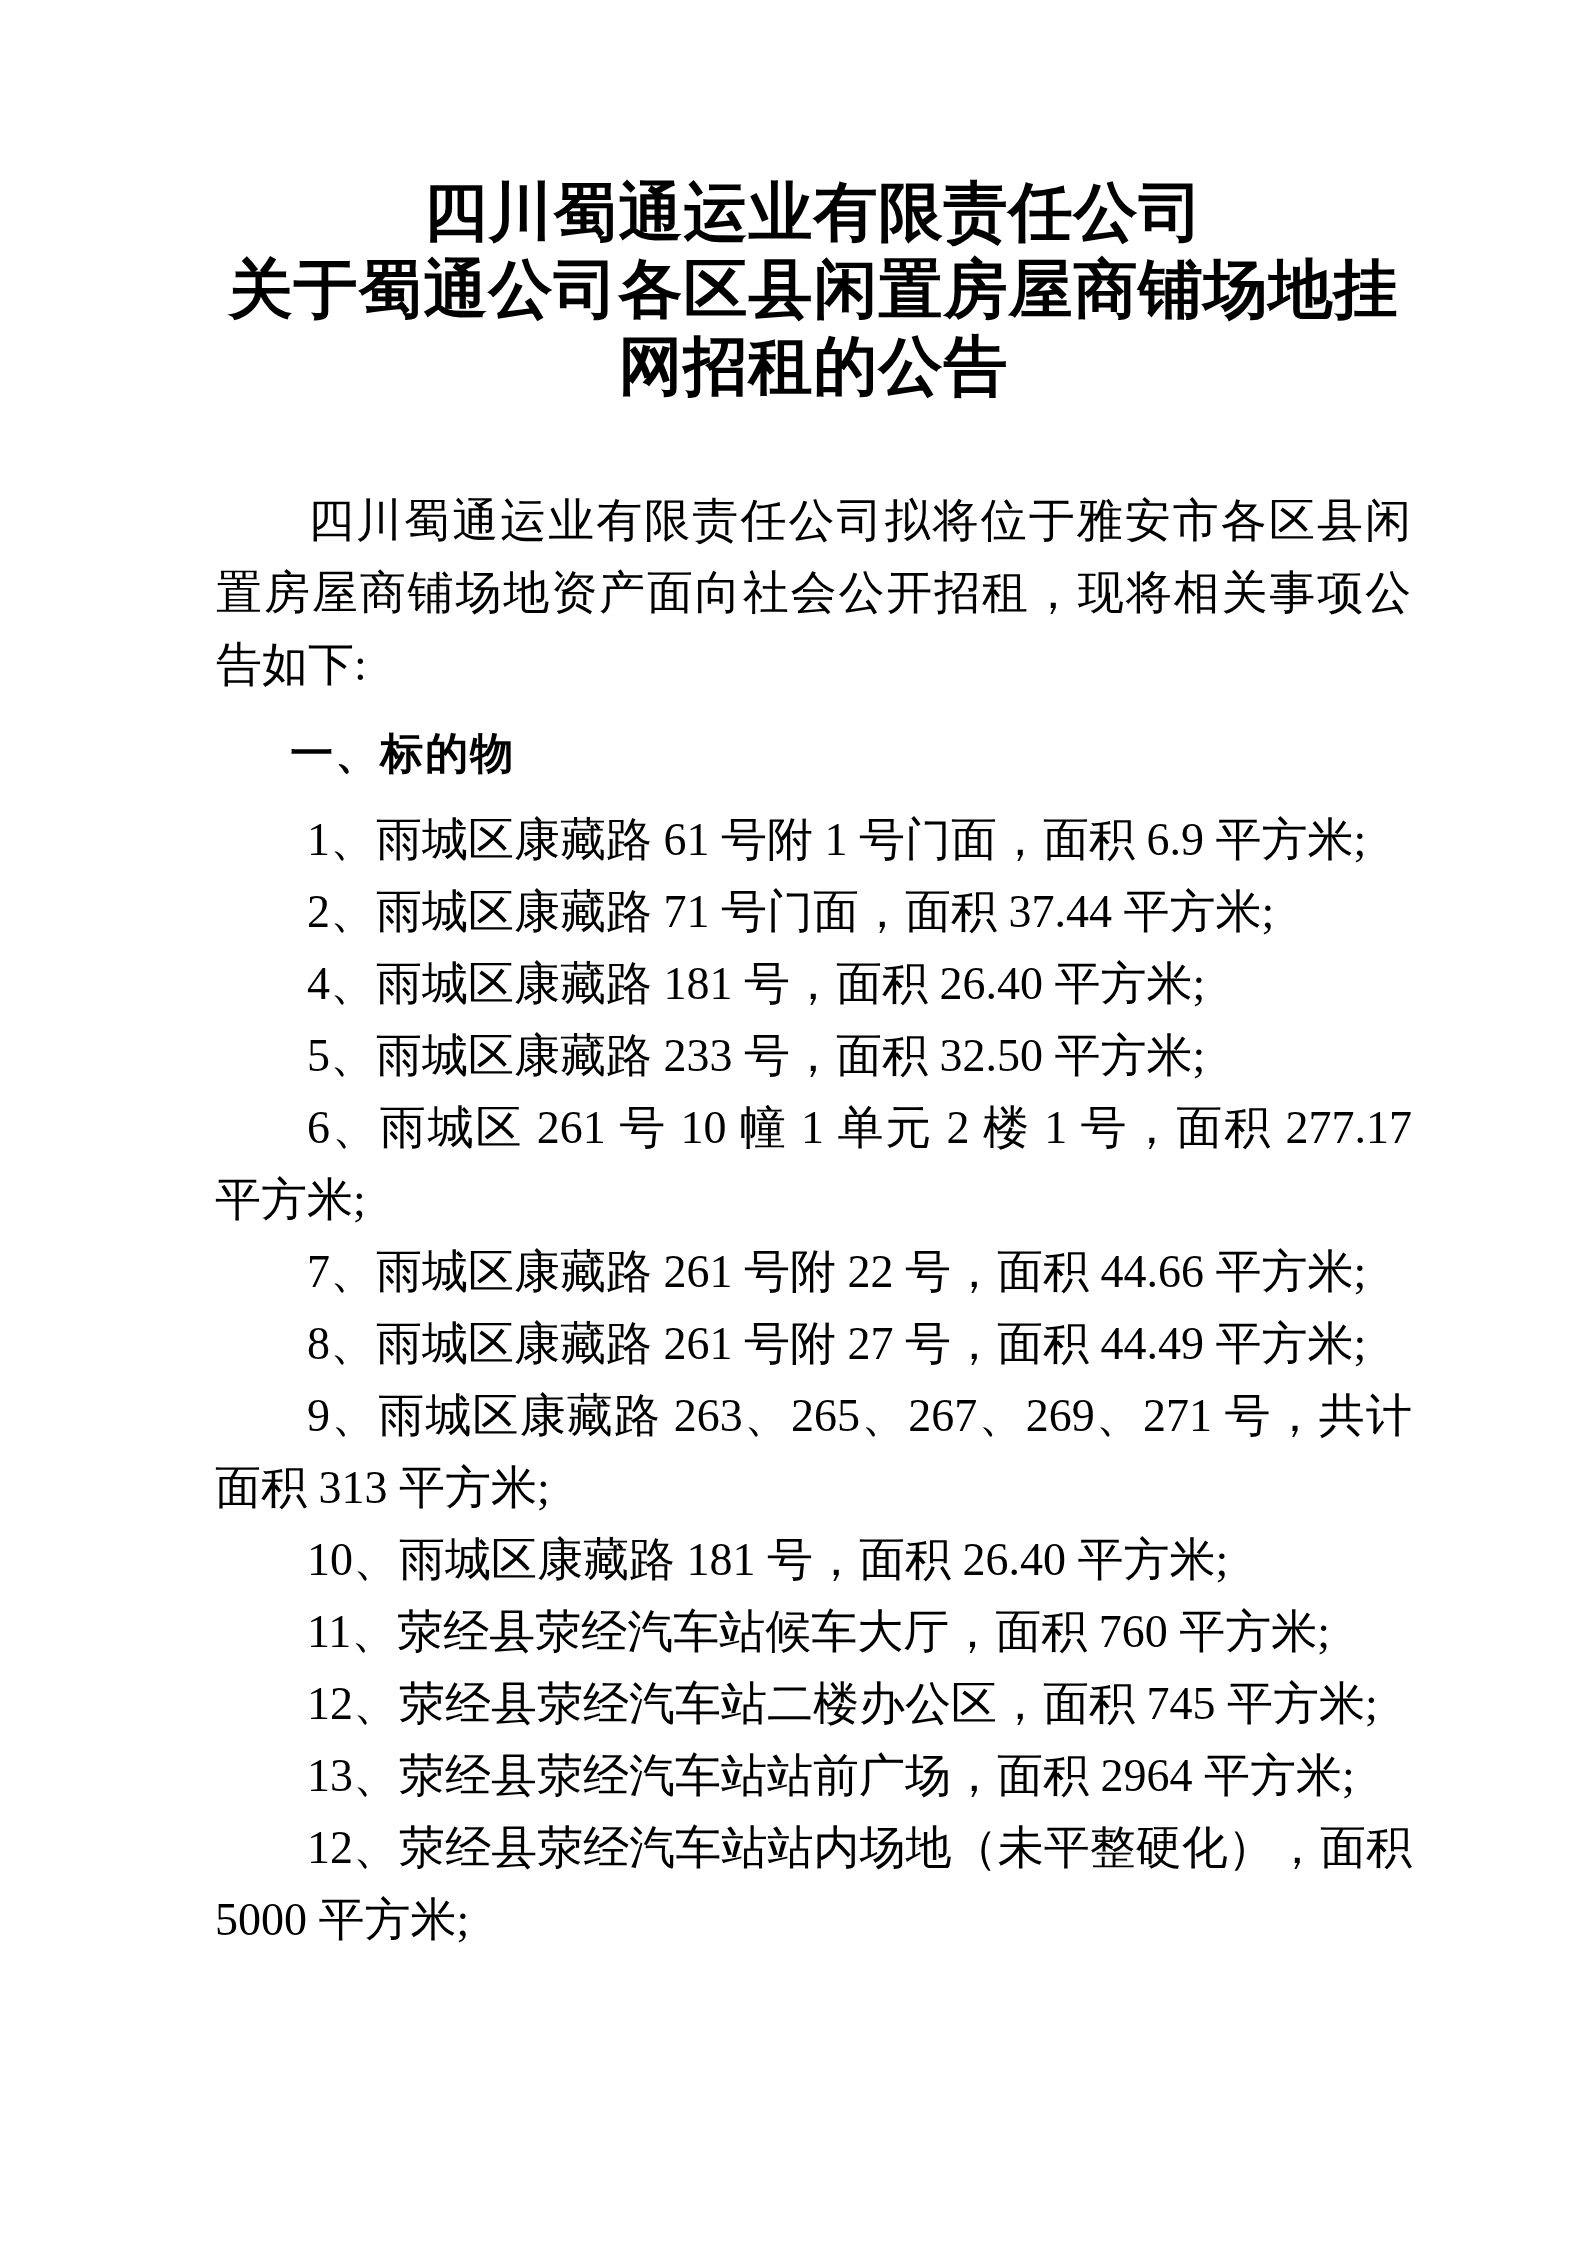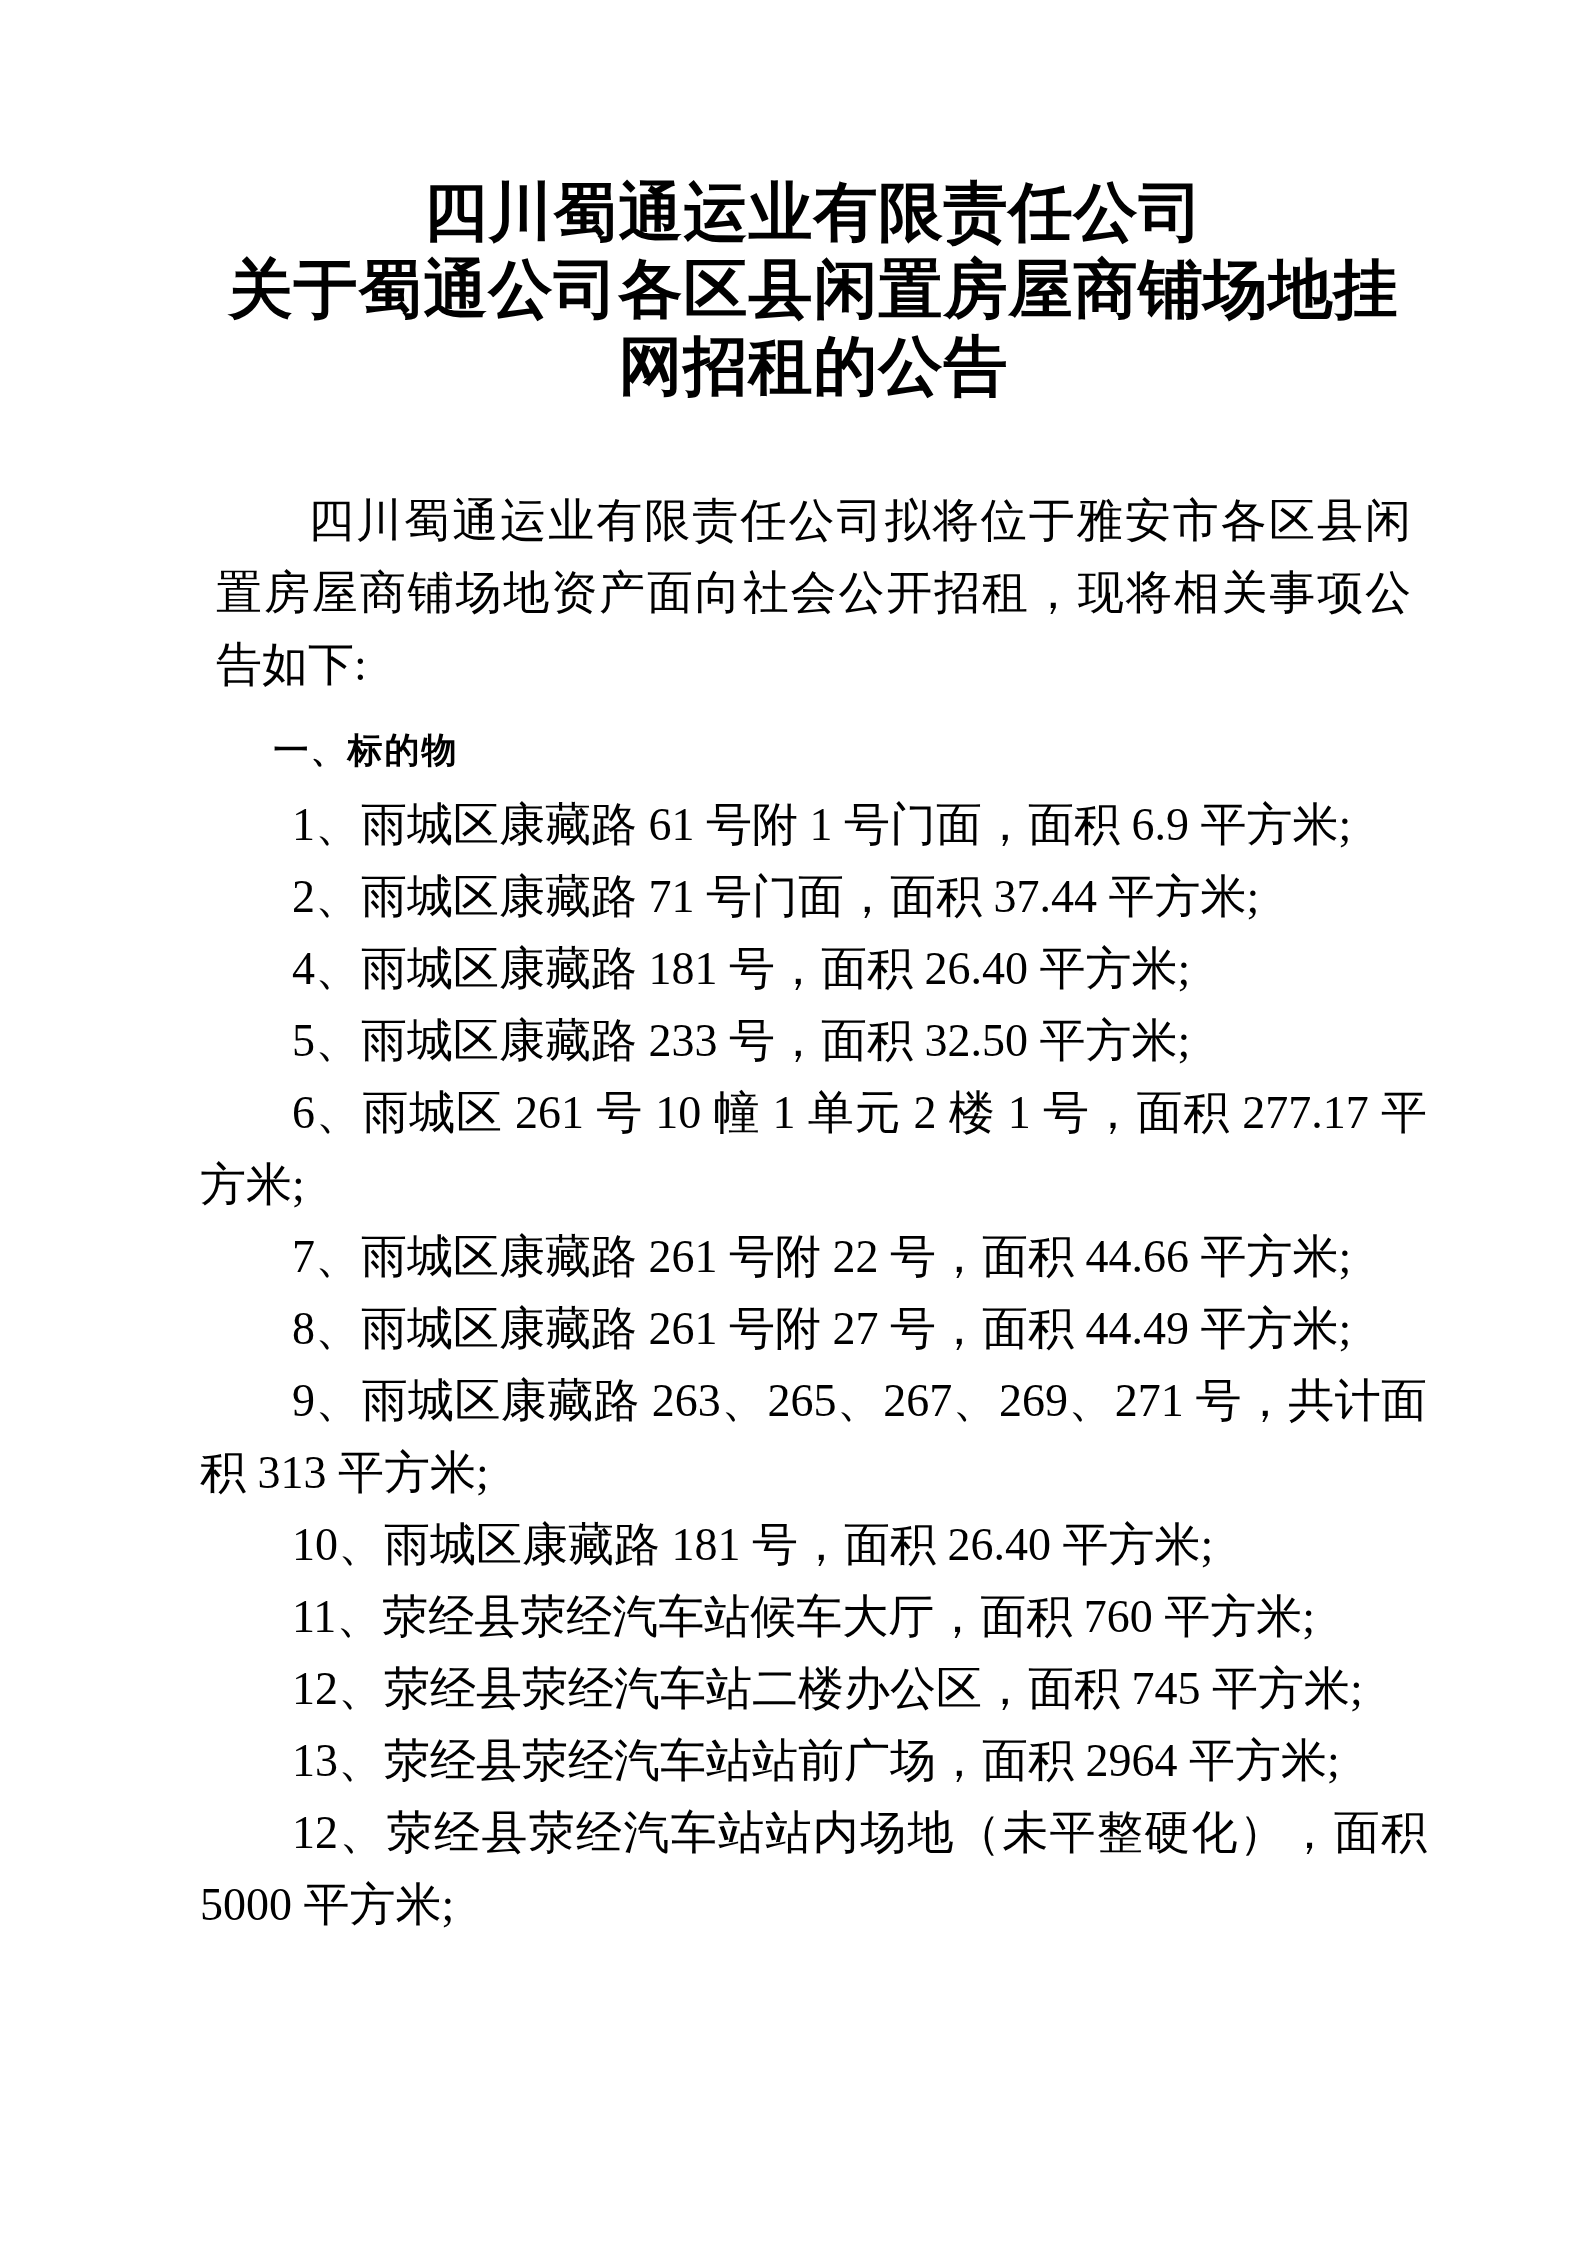--- a/index.html
+++ b/index.html
@@ -34,30 +34,30 @@
     display: block;
   }
   .intro-paragraph {
     font-size: 46px;
     line-height: 72px;
     text-align: justify;
     text-indent: 2em;
     margin: 16px;
   }
   .section-heading {
-    font-family: Liberation Mono, monospace;
+    font-family: Liberation Sans, sans-serif;
     font-weight: bold;
-    font-size: 35px;
+    font-size: 43px;
     line-height: 72px;
     text-indent: 2.1em;
     margin: 0;
     letter-spacing: 2px;
   }
   .items-list {
-    margin: 0;
+    margin: 15px;
     padding: 0;
   }
   .list-item {
     font-size: 46px;
     line-height: 72px;
     text-align: justify;
     text-indent: 2em;
     margin: 0;
   }
 </style>

